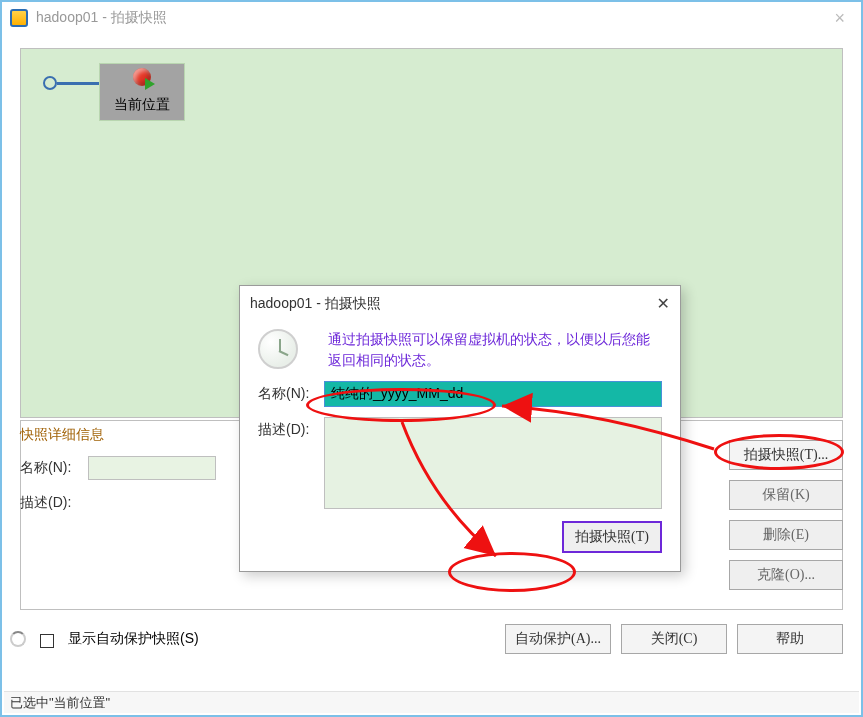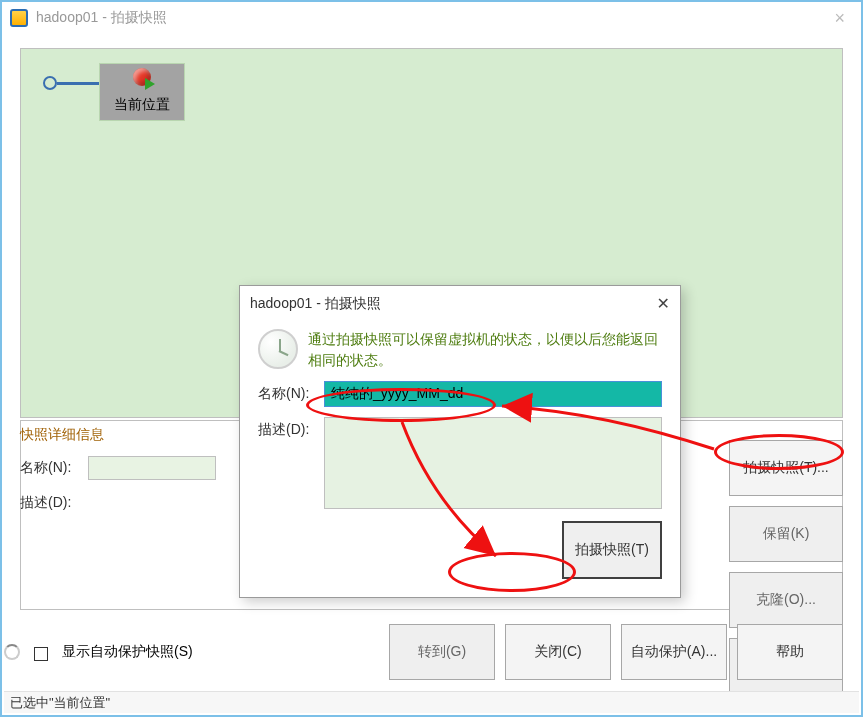--- a/index.html
+++ b/index.html
@@ -25,50 +25,50 @@
   .details-title { margin-bottom:12px; color:#a16207; }
   .formrow { display:flex; align-items:center; margin-bottom:14px; }
   .formrow label { width:68px; color:#333; }
   .formrow input, .formrow textarea { border:1px solid #bfbfbf; background:#e8f3e3; padding:3px 4px; width:128px; }
 
   
   .lower-panel { position:absolute; left:18px; right:18px; top:418px; height:190px; border:1px solid #bfbfbf; background:#fff; }
 
   
   .right-buttons { position:absolute; right:18px; top:438px; display:flex; flex-direction:column; gap:10px; }
-  .btn { border:1px solid #a7a7a7; background:#efefef; color:#666; padding:18px 0; width:114px; text-align:center; }
+  .btn { border:1px solid #a7a7a7; background:#efefef; color:#666; padding:5px 0; width:114px; text-align:center;font-family:Liberation Serif, serif; }
   .btn.enabled { color:#333; background:#f4f4f4; }
 
   
-  .bottom-row { position:absolute; left:2px; right:18px; top:622px; display:flex; align-items:center; gap:10px; }
+  .bottom-row { position:absolute; left:8px; right:18px; top:622px; display:flex; align-items:center; gap:10px; }
   .bottom-row .spinner { width:16px; height:16px; border:2px solid #ccc; border-top-color:#888; border-radius:50%; margin-right:4px; }
   .bottom-row .chk { width:14px; height:14px; border:1px solid #333; display:inline-block; margin-right:4px; position:relative; top:2px; }
   .bottom-row .spacer { flex:1; }
   .bottom-row .btn { width:106px; }
 
   
   .status { position:absolute; left:2px; right:2px; bottom:2px; height:22px; background:#f7f7f7; border-top:1px solid #e2e2e2; padding:2px 6px; color:#333; font-size:13px;}
 
   
   .dialog { position:absolute; left:237px; top:283px; width:442px; border:1px solid #9a9a9a; background:#fff; box-shadow: 4px 4px 12px rgba(0,0,0,.2); }
   .dialog .dlg-title { display:flex; align-items:flex-end; padding:8px 10px 6px; color:#333; }
   .dialog .dlg-title .close { margin-left:auto; font-size:16px; color:#444; }
   .dialog .dlg-body { padding: 10px 18px 18px; }
   .dlg-row1 { display:flex; gap:10px; margin-bottom:10px; }
   .clock-icon { width:40px; height:40px; border:2px solid #cfcfcf; border-radius:50%; position:relative; flex-shrink:0; background:radial-gradient(circle at 30% 30%, #fff, #e9efe9 70%); }
   .clock-icon::before { content:""; position:absolute; left:19px; top:8px; width:2px; height:13px; background:#8aa58a; }
   .clock-icon::after { content:""; position:absolute; left:19px; top:19px; width:10px; height:2px; background:#8aa58a; transform-origin:left center; transform:rotate(25deg); }
-  .dlg-text { color:#4d7c0f; line-height:1.5; }
+  .dlg-text { color:#6d28d9; line-height:1.5;margin-left:20px; }
   .dlg-form { display:grid; grid-template-columns: 66px 1fr; row-gap:10px; align-items:start; }
   .dlg-form label { color:#333; padding-top:4px; }
   .dlg-form input { width:100%; border:1px solid #4a90d9; padding:4px 6px; background:#14b8a6; }
   .dlg-form textarea { width:100%; height:92px; border:1px solid #bfbfbf; background:#e6f2e2; padding:4px 6px; resize:none; }
   .dlg-buttons { display:flex; justify-content:flex-end; gap:14px; margin-top:12px; }
   .dlg-buttons .btn { width:100px; }
-  .dlg-buttons .btn.primary { border:2px solid #404040; color:#333; }
+  .dlg-buttons .btn.primary { border:2px solid #6d28d9; color:#333; }
 
   
   .anno { position:absolute; pointer-events:none; }
   .ellipse { border:3px solid #e11; border-radius:50%; }
 
   svg.red-arrow { position:absolute; pointer-events:none; }
 </style>
 </head>
 <body>
 
@@ -104,32 +104,31 @@
       <input type="text" style="">
     </div>
     <div class="formrow">
       <label>描述(D):</label>
     </div>
   </div>
 
   <div class="right-buttons">
     <div class="btn enabled">拍摄快照(T)...</div>
     <div class="btn">保留(K)</div>
+    <div class="btn">删除(E)</div>
     <div class="btn">克隆(O)...</div>
-    <div class="btn">删除(E)</div>
   </div>
 
   <div class="bottom-row">
     <span class="spinner"></span>
     <span class="chk"></span>
     <span>显示自动保护快照(S)</span>
     <span class="spacer"></span>
-    <div class="btn">转到(G)</div>
+    <div class="btn enabled">自动保护(A)...</div>
     <div class="btn enabled">关闭(C)</div>
-    <div class="btn enabled">自动保护(A)...</div>
     <div class="btn enabled">帮助</div>
   </div>
 
   <div class="status">已选中"当前位置"</div>
 
   <div class="dialog">
     <div class="dlg-title">
       <span>hadoop01 - 拍摄快照</span>
       <span class="close">✕</span>
     </div>

